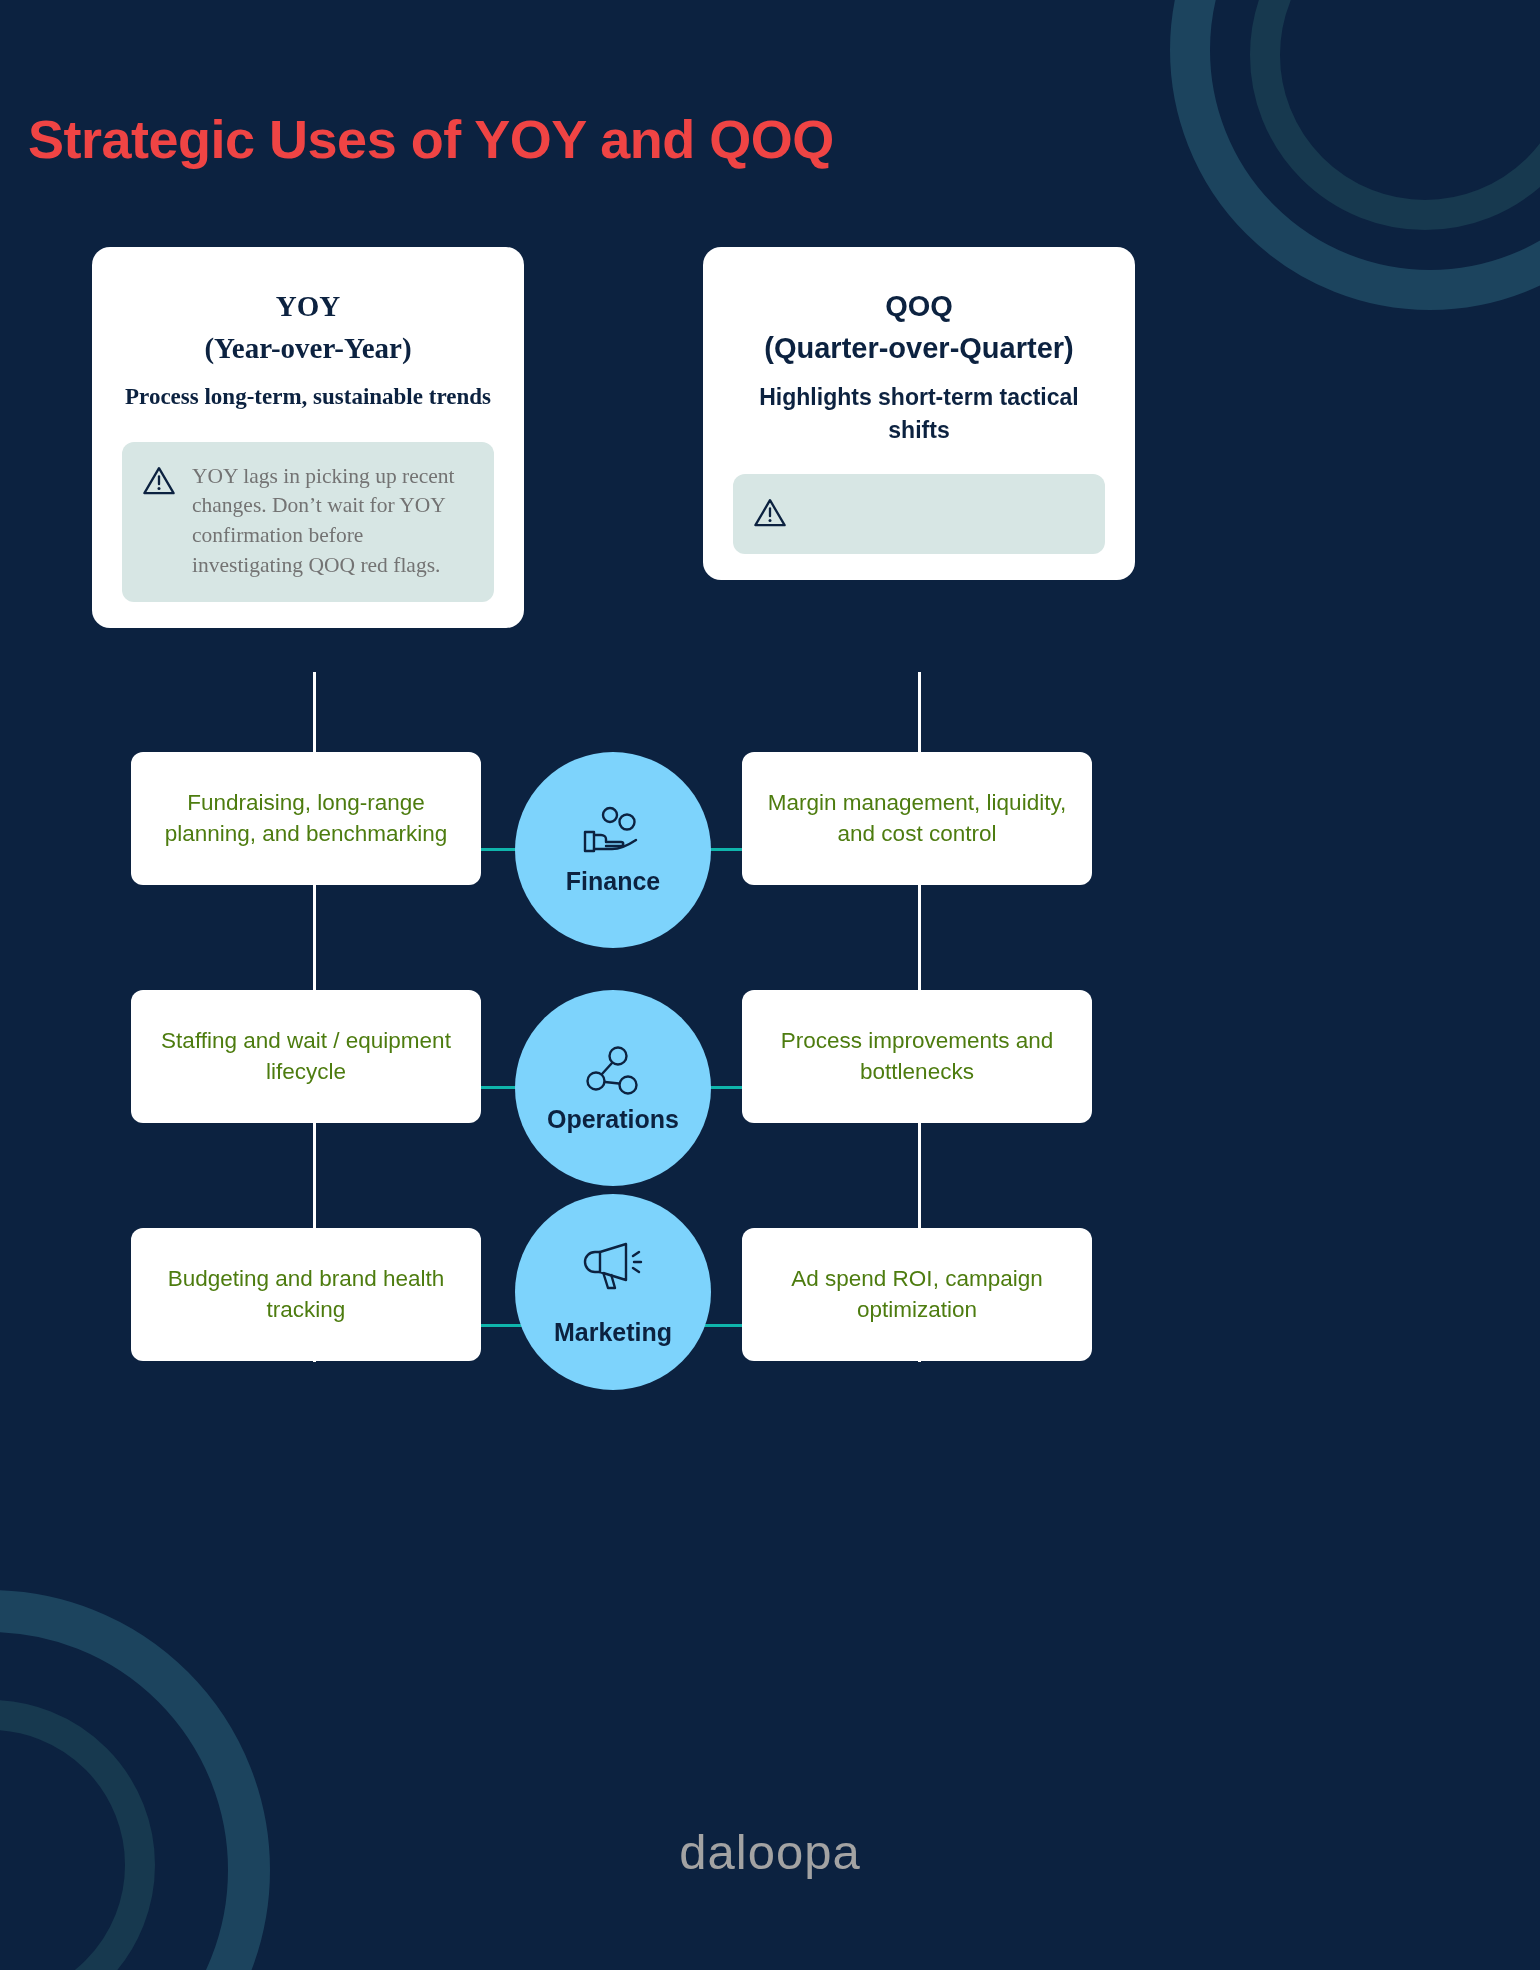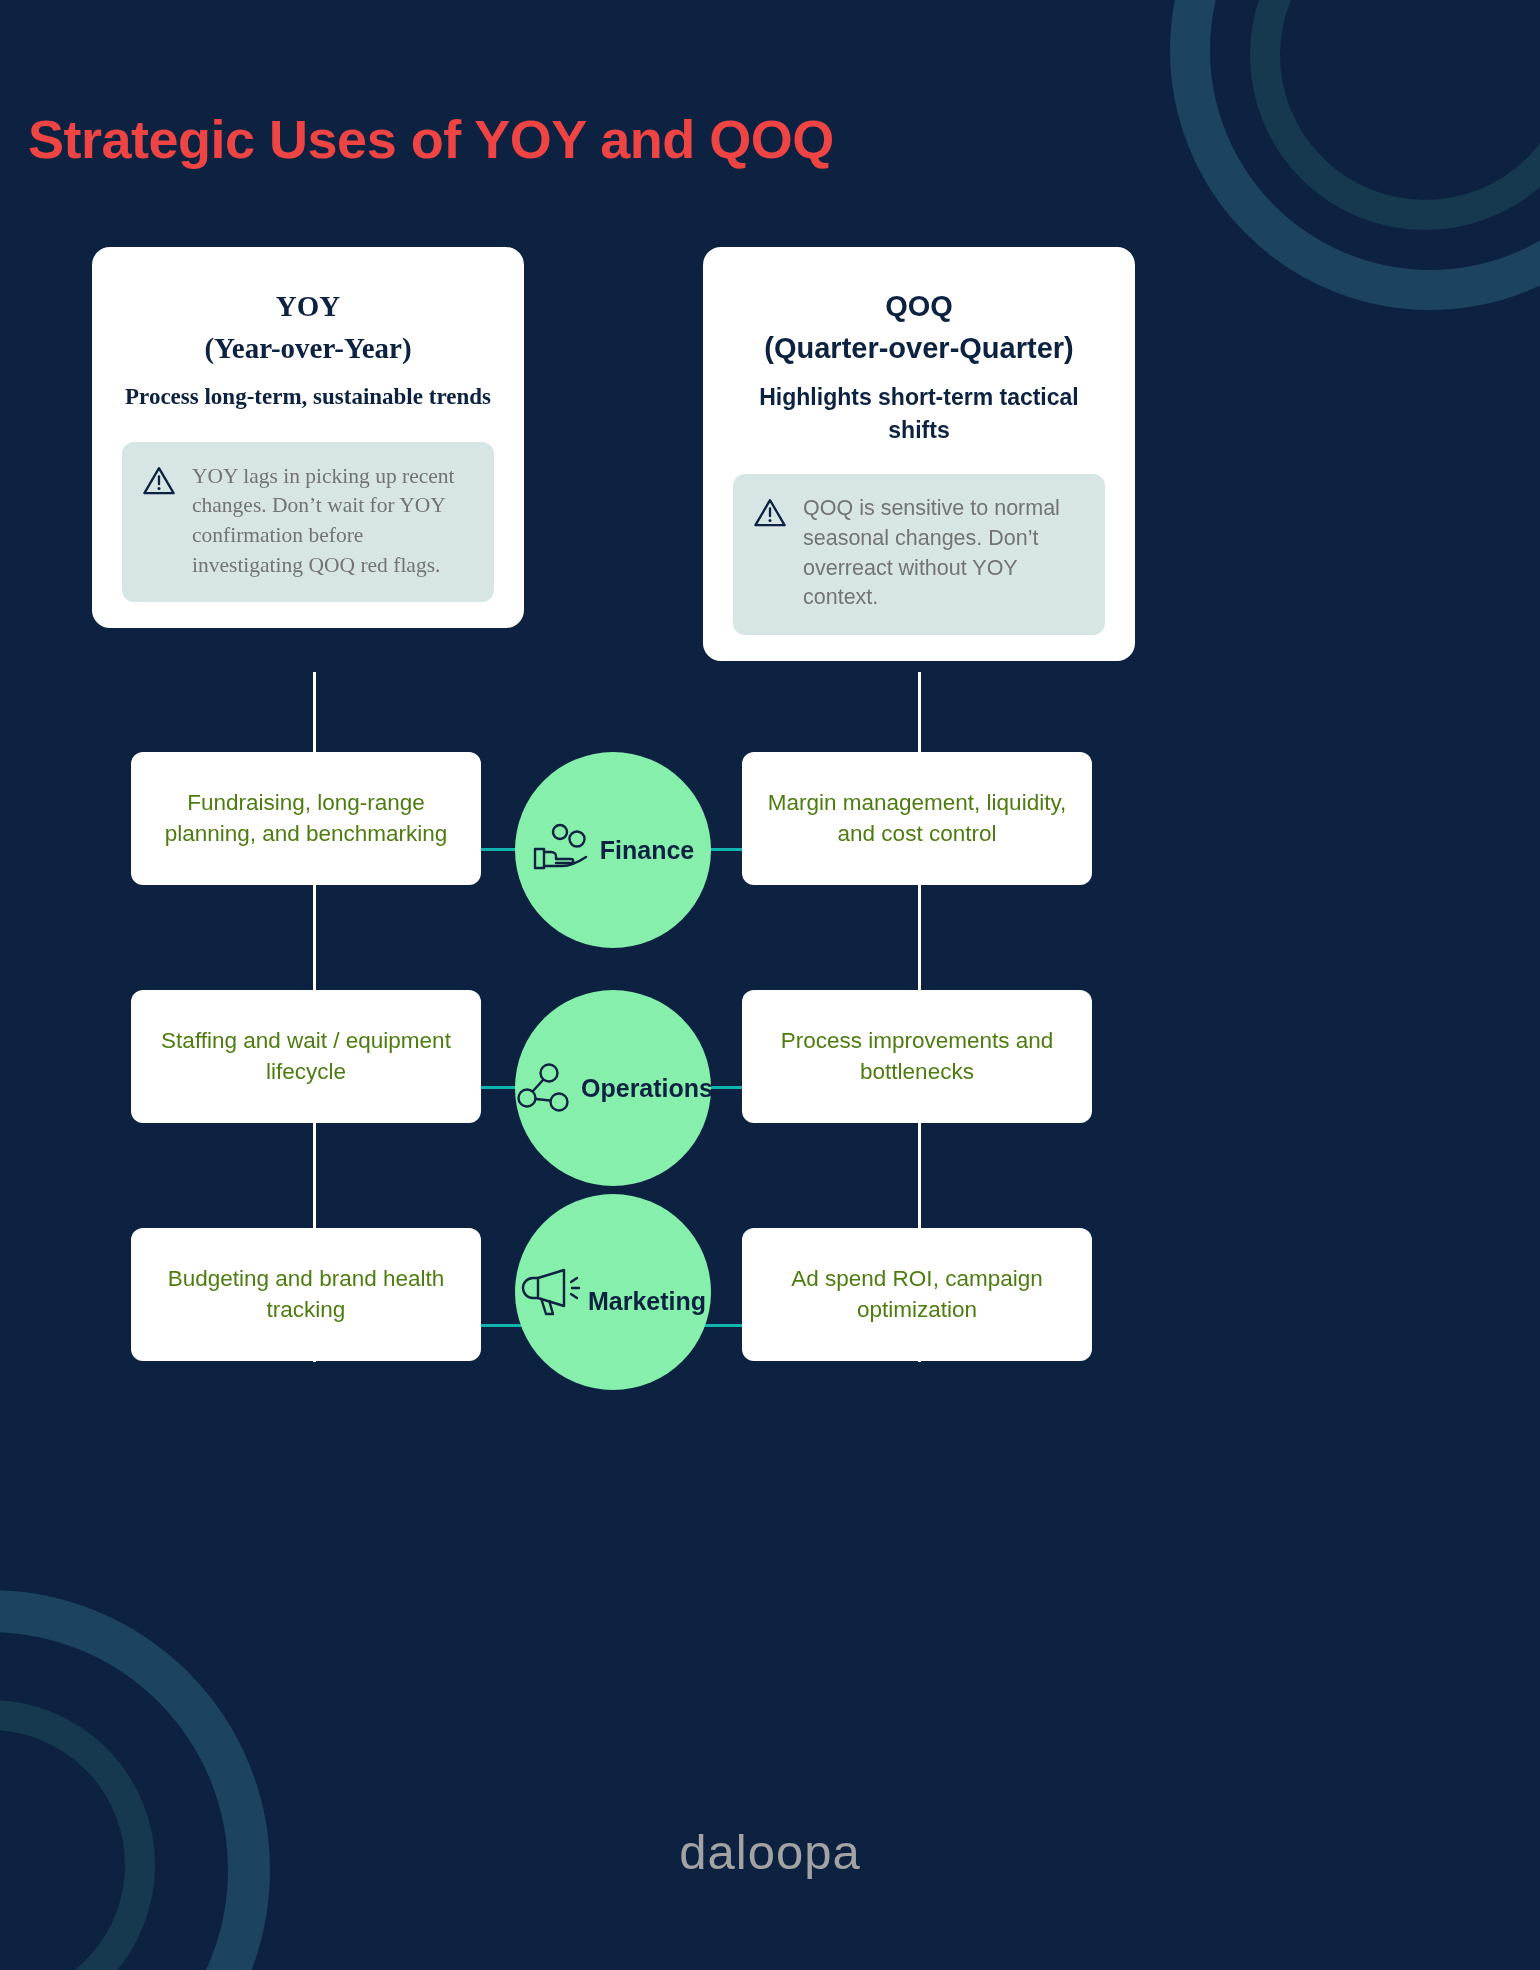--- a/index.html
+++ b/index.html
@@ -138,23 +138,23 @@
   }
   .pill-left  { left: 131px; }
   .pill-right { left: 742px; }
 
   .hub {
     position: absolute;
     left: 515px;
     width: 196px;
     height: 196px;
     border-radius: 50%;
-    background: #86efac;
+    background: #7dd3fc;
     display: flex;
-    flex-direction: row;
+    flex-direction: column;
     align-items: center;
     justify-content: center;
     gap: 6px;
     z-index: 4;
   }
   .hub-icon { width: 62px; height: 56px; display: block; }
   .hub-label {
     color: #0C2240;
     font-size: 25px;
     font-weight: bold;
@@ -220,21 +220,20 @@
   </div>
   <div class="card-sub">Highlights short-term tactical shifts</div>
   <div class="warn">
     <span class="warn-icon">
       <svg width="34" height="31" viewBox="0 0 34 31" fill="none">
         <path d="M17 3.2 L31.6 28.2 H2.4 Z" stroke="#0C2240" stroke-width="2.3" stroke-linejoin="round"></path>
         <path d="M17 11.5 V19.2" stroke="#0C2240" stroke-width="2.3" stroke-linecap="round"></path>
         <circle cx="17" cy="23.4" r="1.5" fill="#0C2240"></circle>
       </svg>
     </span>
-    <span class="warn-text">QOQ is sensitive to normal seasonal changes. Don’t overreact without YOY context.</span>
   </div>
 </div>
 
 <div class="row row-finance">
   <div class="pill pill-left">Fundraising, long-range planning, and benchmarking</div>
   <div class="hub">
     <span class="hub-icon">
       <svg width="62" height="56" viewBox="0 0 62 56" fill="none">
         <circle cx="28" cy="10" r="7" stroke="#0C2240" stroke-width="2.4"></circle>
         <circle cx="45" cy="17" r="7.5" stroke="#0C2240" stroke-width="2.4"></circle>

